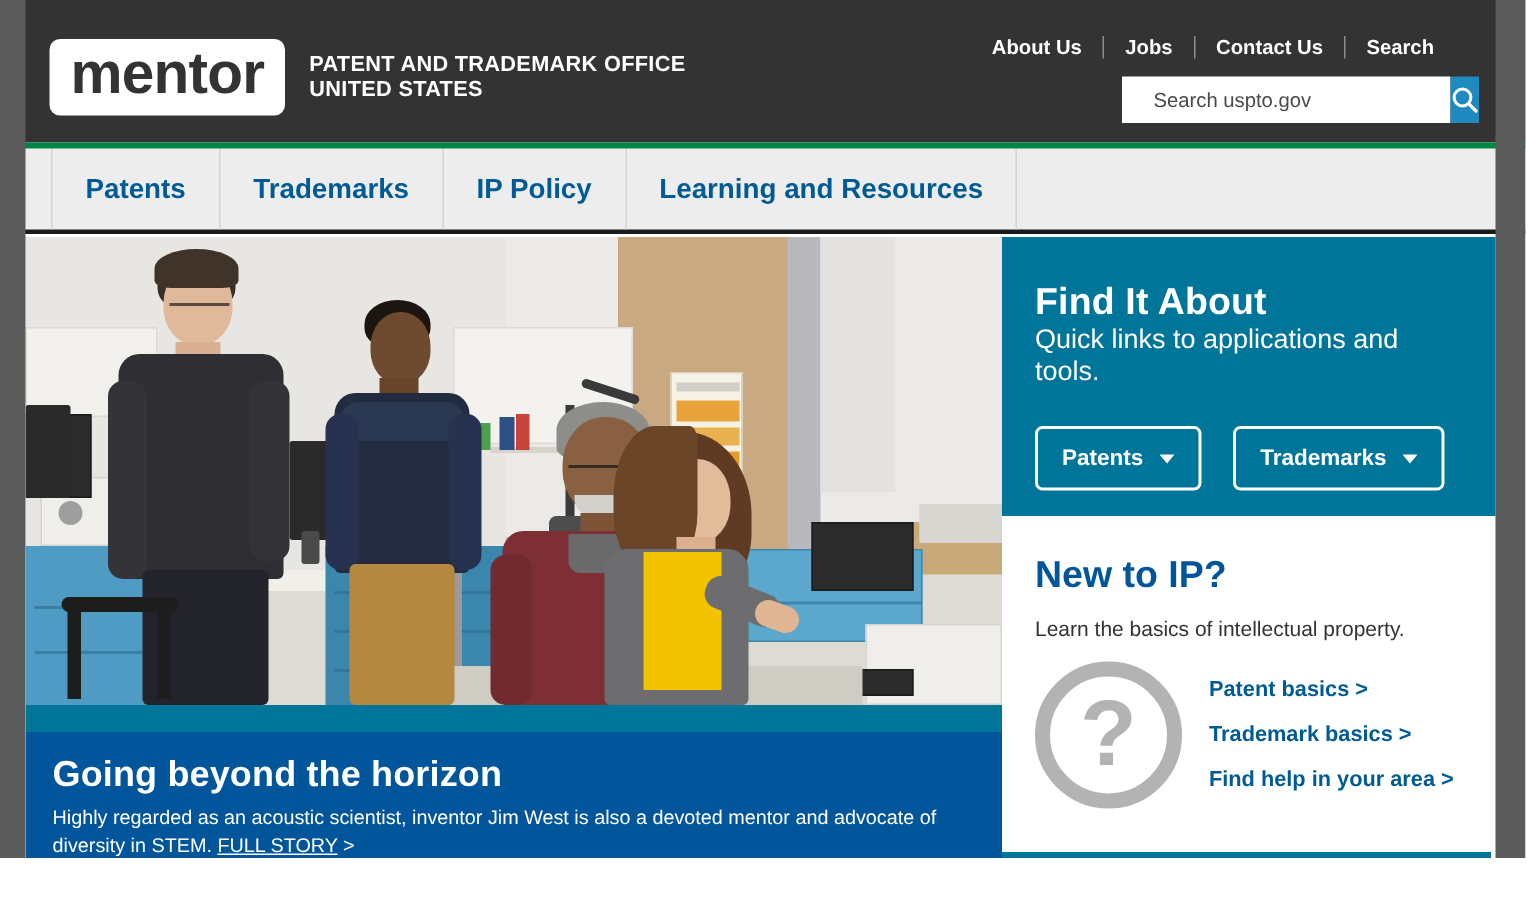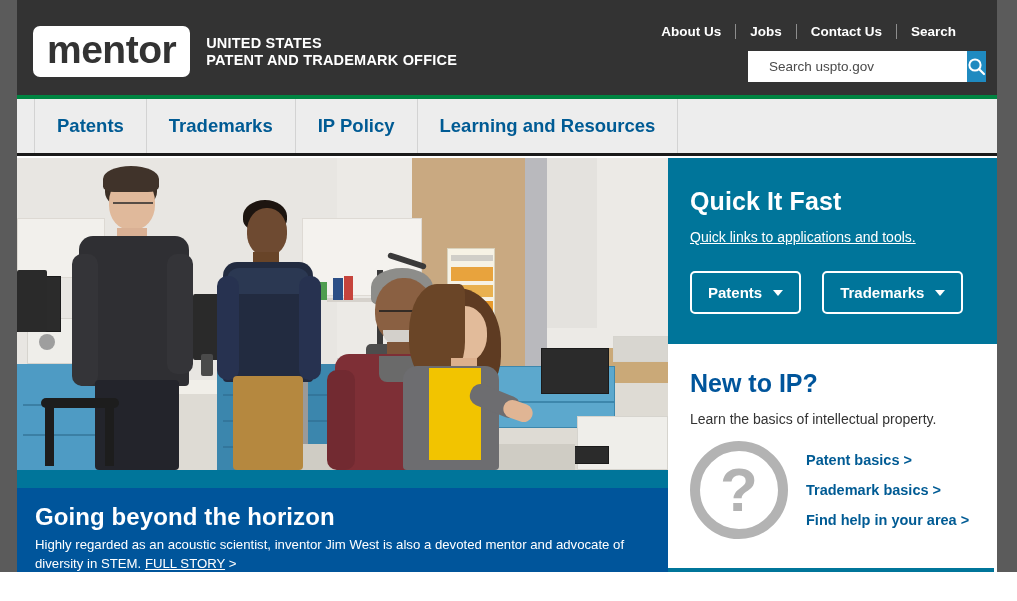--- a/index.html
+++ b/index.html
@@ -128,21 +128,21 @@
   .legs { position: absolute; border-radius: 4px; }
 
   .glasses { position: absolute; height: 2px; background: rgba(40,40,40,.75); }
 
   
   .find-fast {
     position: absolute; left: 668px; top: 158px; width: 329px; height: 186px;
     background: #00759a; padding: 28px 22px 0 22px; color: #ffffff;
   }
   .ff-title { font-size: 25px; font-weight: 700; line-height: 30px; letter-spacing: .1px; }
-  .ff-sub { font-size: 14px; margin-top: 13px; font-weight: 400; text-decoration: underline; }
+  .ff-sub { font-size: 18px; font-weight: 400; }
   .ff-btns { display: flex; gap: 21px; margin-top: 26px; }
   .ff-btn {
     border: 2px solid #ffffff; border-radius: 5px; background: transparent;
     color: #ffffff; font-family: "Liberation Sans", sans-serif;
     font-size: 15px; font-weight: 700; padding: 11px 16px;
     display: flex; align-items: center; gap: 11px; cursor: pointer;
     white-space: nowrap;
   }
   .caret { width: 0; height: 0; border-left: 5px solid transparent; border-right: 5px solid transparent; border-top: 6px solid #ffffff; }
 
@@ -170,22 +170,22 @@
 </head>
 <body>
 
 <div class="page">
 
   <div class="header">
 
     <div class="logo-wrap">
       <div class="logo-box">mentor</div>
       <div class="logo-text">
+        <div>PATENT AND TRADEMARK OFFICE</div>
         <div>UNITED STATES</div>
-        <div>PATENT AND TRADEMARK OFFICE</div>
       </div>
     </div>
 
     <div class="util-nav">
       <a class="util-link" href="#">About Us</a>
       <div class="util-sep"></div>
       <a class="util-link" href="#">Jobs</a>
       <div class="util-sep"></div>
       <a class="util-link" href="#">Contact Us</a>
       <div class="util-sep"></div>
@@ -334,21 +334,21 @@
 
     <div class="hero-caption">
       <div class="hero-title">Going beyond the horizon</div>
       <div class="hero-sub">
         <span>Highly regarded as an acoustic scientist, inventor Jim West is also a devoted mentor and advocate of diversity in STEM. </span><a class="full-story" href="#">FULL STORY</a><span> &gt;</span>
       </div>
     </div>
   </div>
 
   <section class="find-fast">
-    <div class="ff-title">Quick It Fast</div>
+    <div class="ff-title">Find It About</div>
     <div class="ff-sub">Quick links to applications and tools.</div>
     <div class="ff-btns">
       <button class="ff-btn">
         <span>Patents</span>
         <span class="caret"></span>
       </button>
       <button class="ff-btn">
         <span>Trademarks</span>
         <span class="caret"></span>
       </button>

